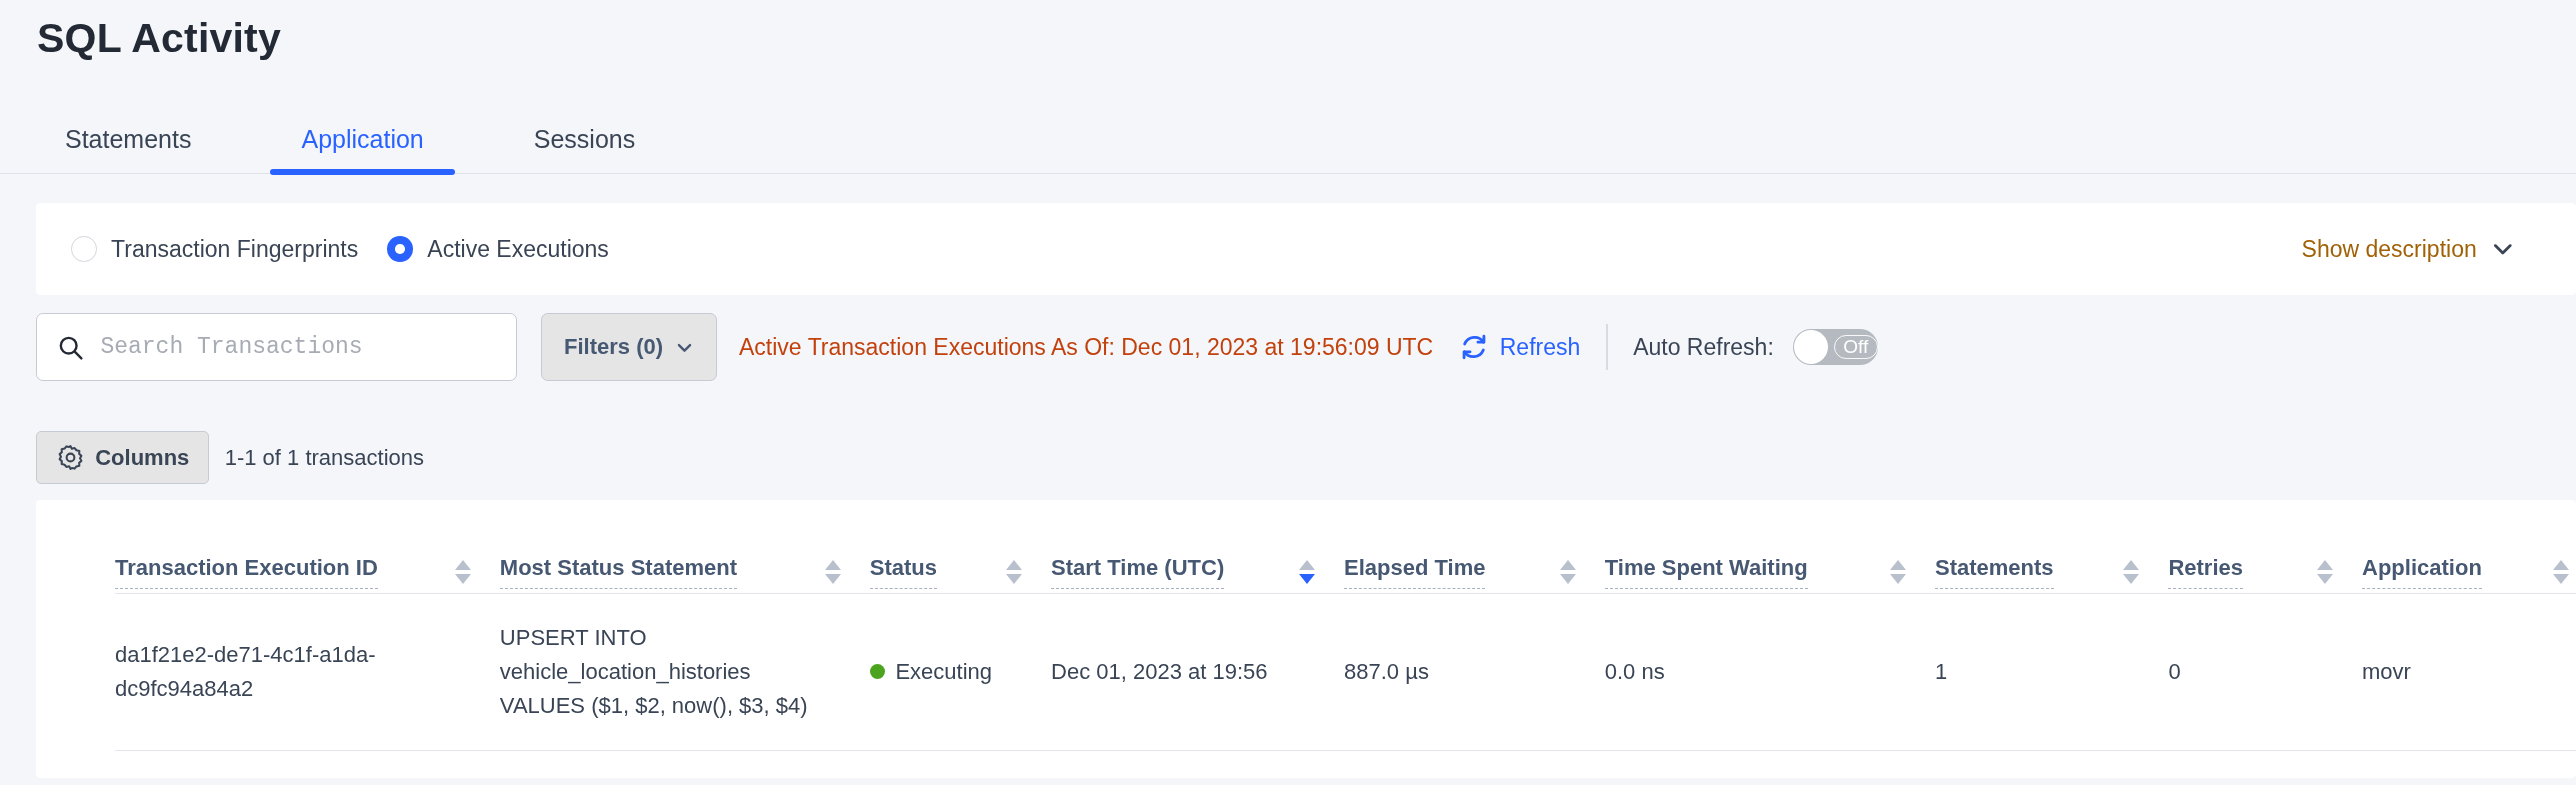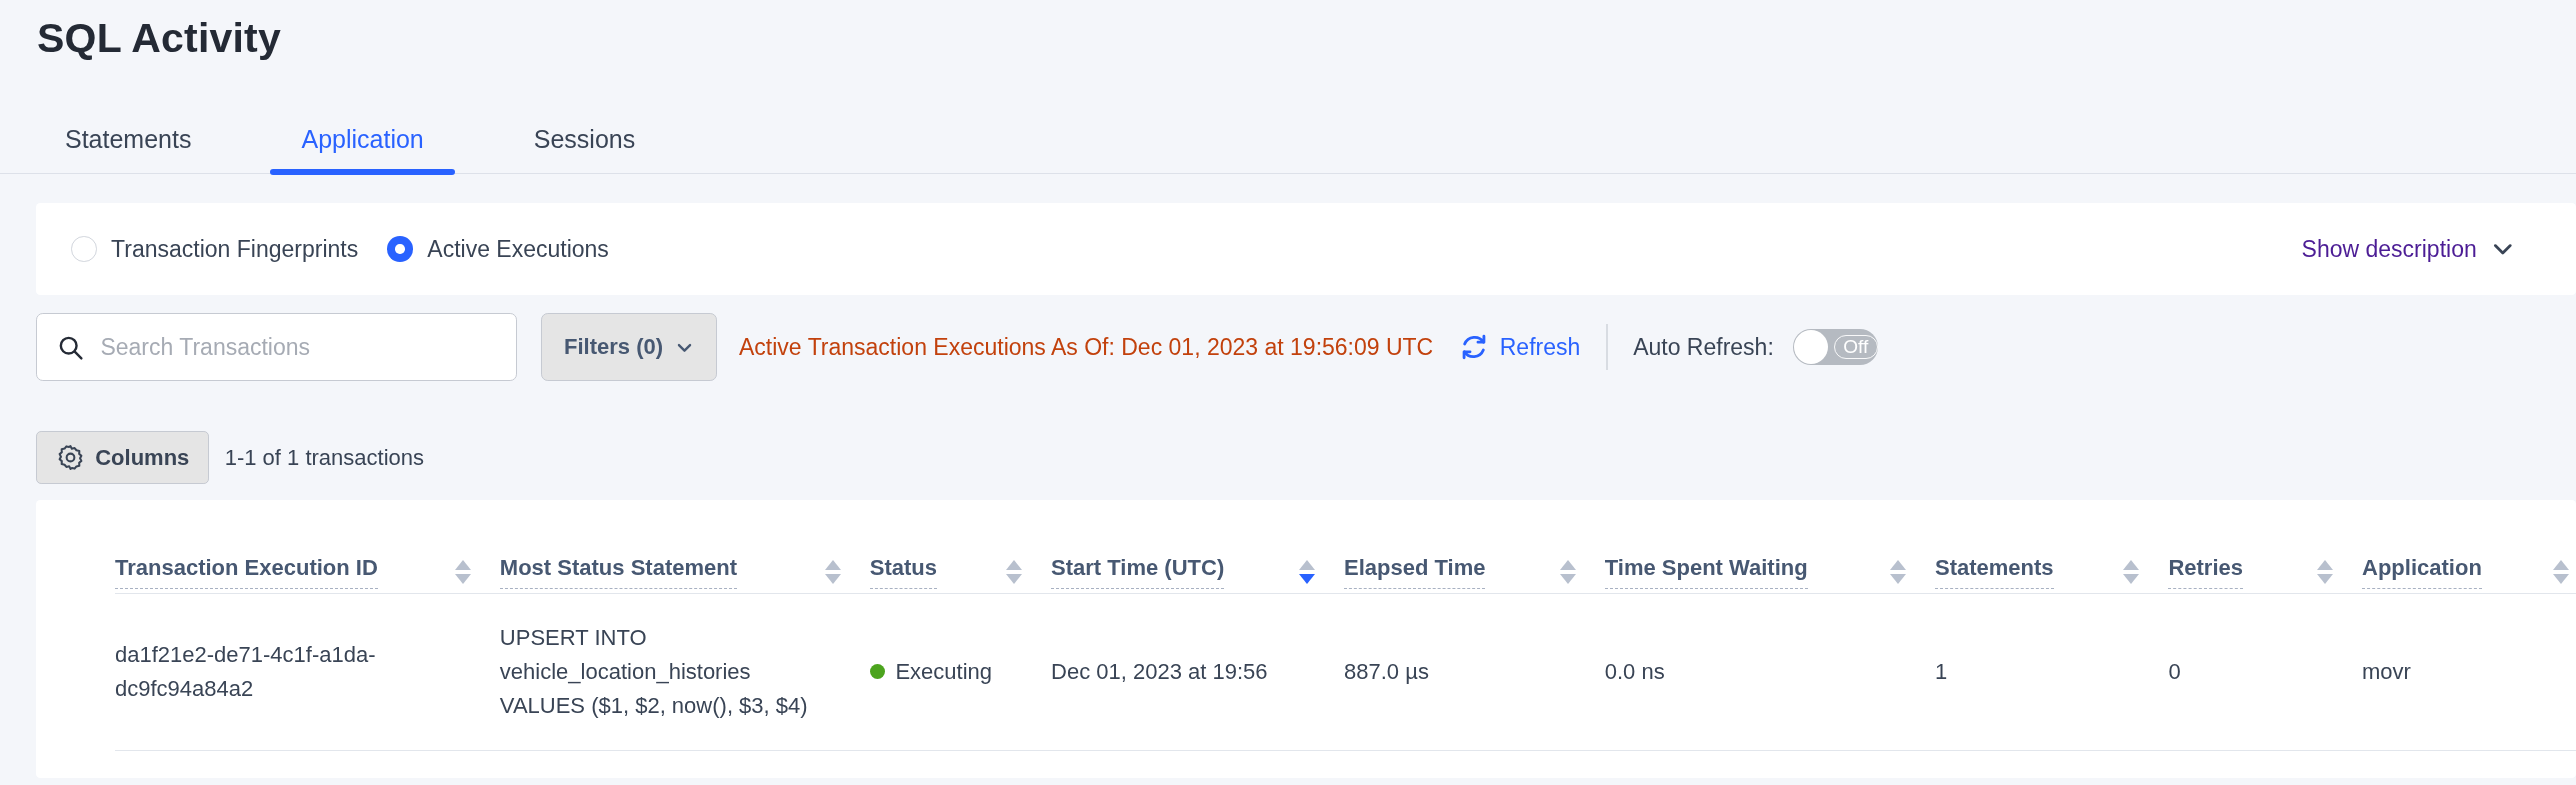--- a/index.html
+++ b/index.html
@@ -49,33 +49,33 @@
     border:1.7px solid #d2d6dd; background:#fff; flex:0 0 auto;
   }
   .radio.checked { border:none; background:#2962ff; position:relative; }
   .radio.checked::after {
     content:""; position:absolute; width:9.4px; height:9.4px;
     background:#fff; border-radius:50%; top:8px; left:8px;
   }
   .radio-label { margin-left:14.5px; font-size:23px; color:#394455; }
   .showdesc {
     margin-left:auto; display:flex; align-items:center; gap:13.7px;
-    font-size:23px; color:#4c1d95; cursor:pointer;
+    font-size:23px; color:#a16207; cursor:pointer;
   }
 
   
   .toolbar { margin:18px 0 0 36px; display:flex; align-items:center; height:68px; }
   .search {
     width:481px; height:68px; background:#fff;
     border:1.7px solid #c6cad2; border-radius:6.8px;
     display:flex; align-items:center; padding:0 19px; gap:15.4px;
   }
   .search input {
     border:none; outline:none; width:100%;
-    font-family:Liberation Sans, sans-serif;
+    font-family:Liberation Mono, monospace;
     font-size:23px; color:#394455; background:transparent;
   }
   .search input::placeholder { color:#a6abb4; }
   .btn {
     background:#e5e5e5; border:1.7px solid #c6cad2; border-radius:6.8px;
     display:flex; align-items:center; cursor:pointer;
     font-family:"Liberation Sans", sans-serif; color:#475872;
   }
   .filters { margin-left:24px; height:68px; padding:0 22px; gap:12px; font-size:22px; font-weight:bold; }
   .asof { margin-left:22px; font-size:23px; color:#c2410c; white-space:nowrap; }

